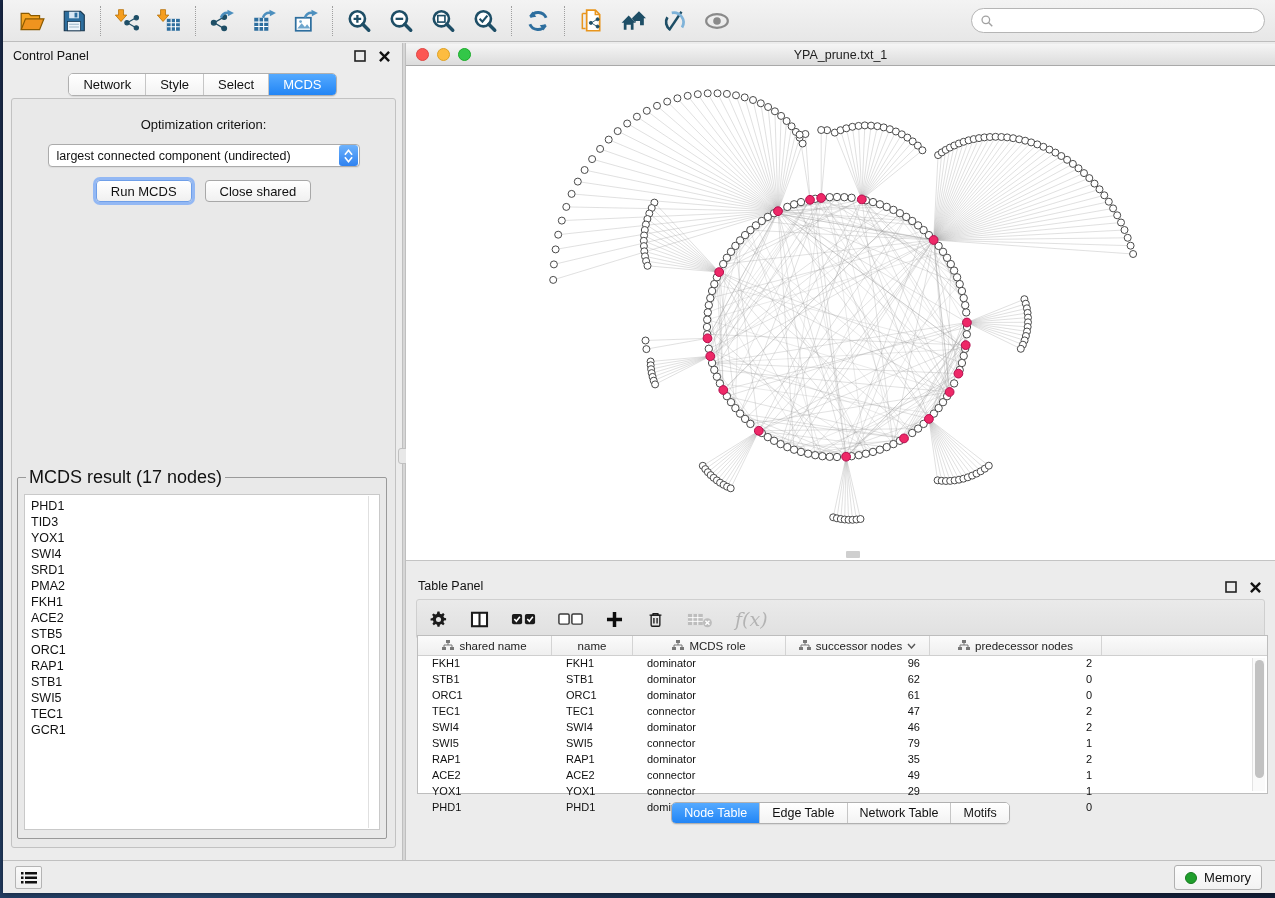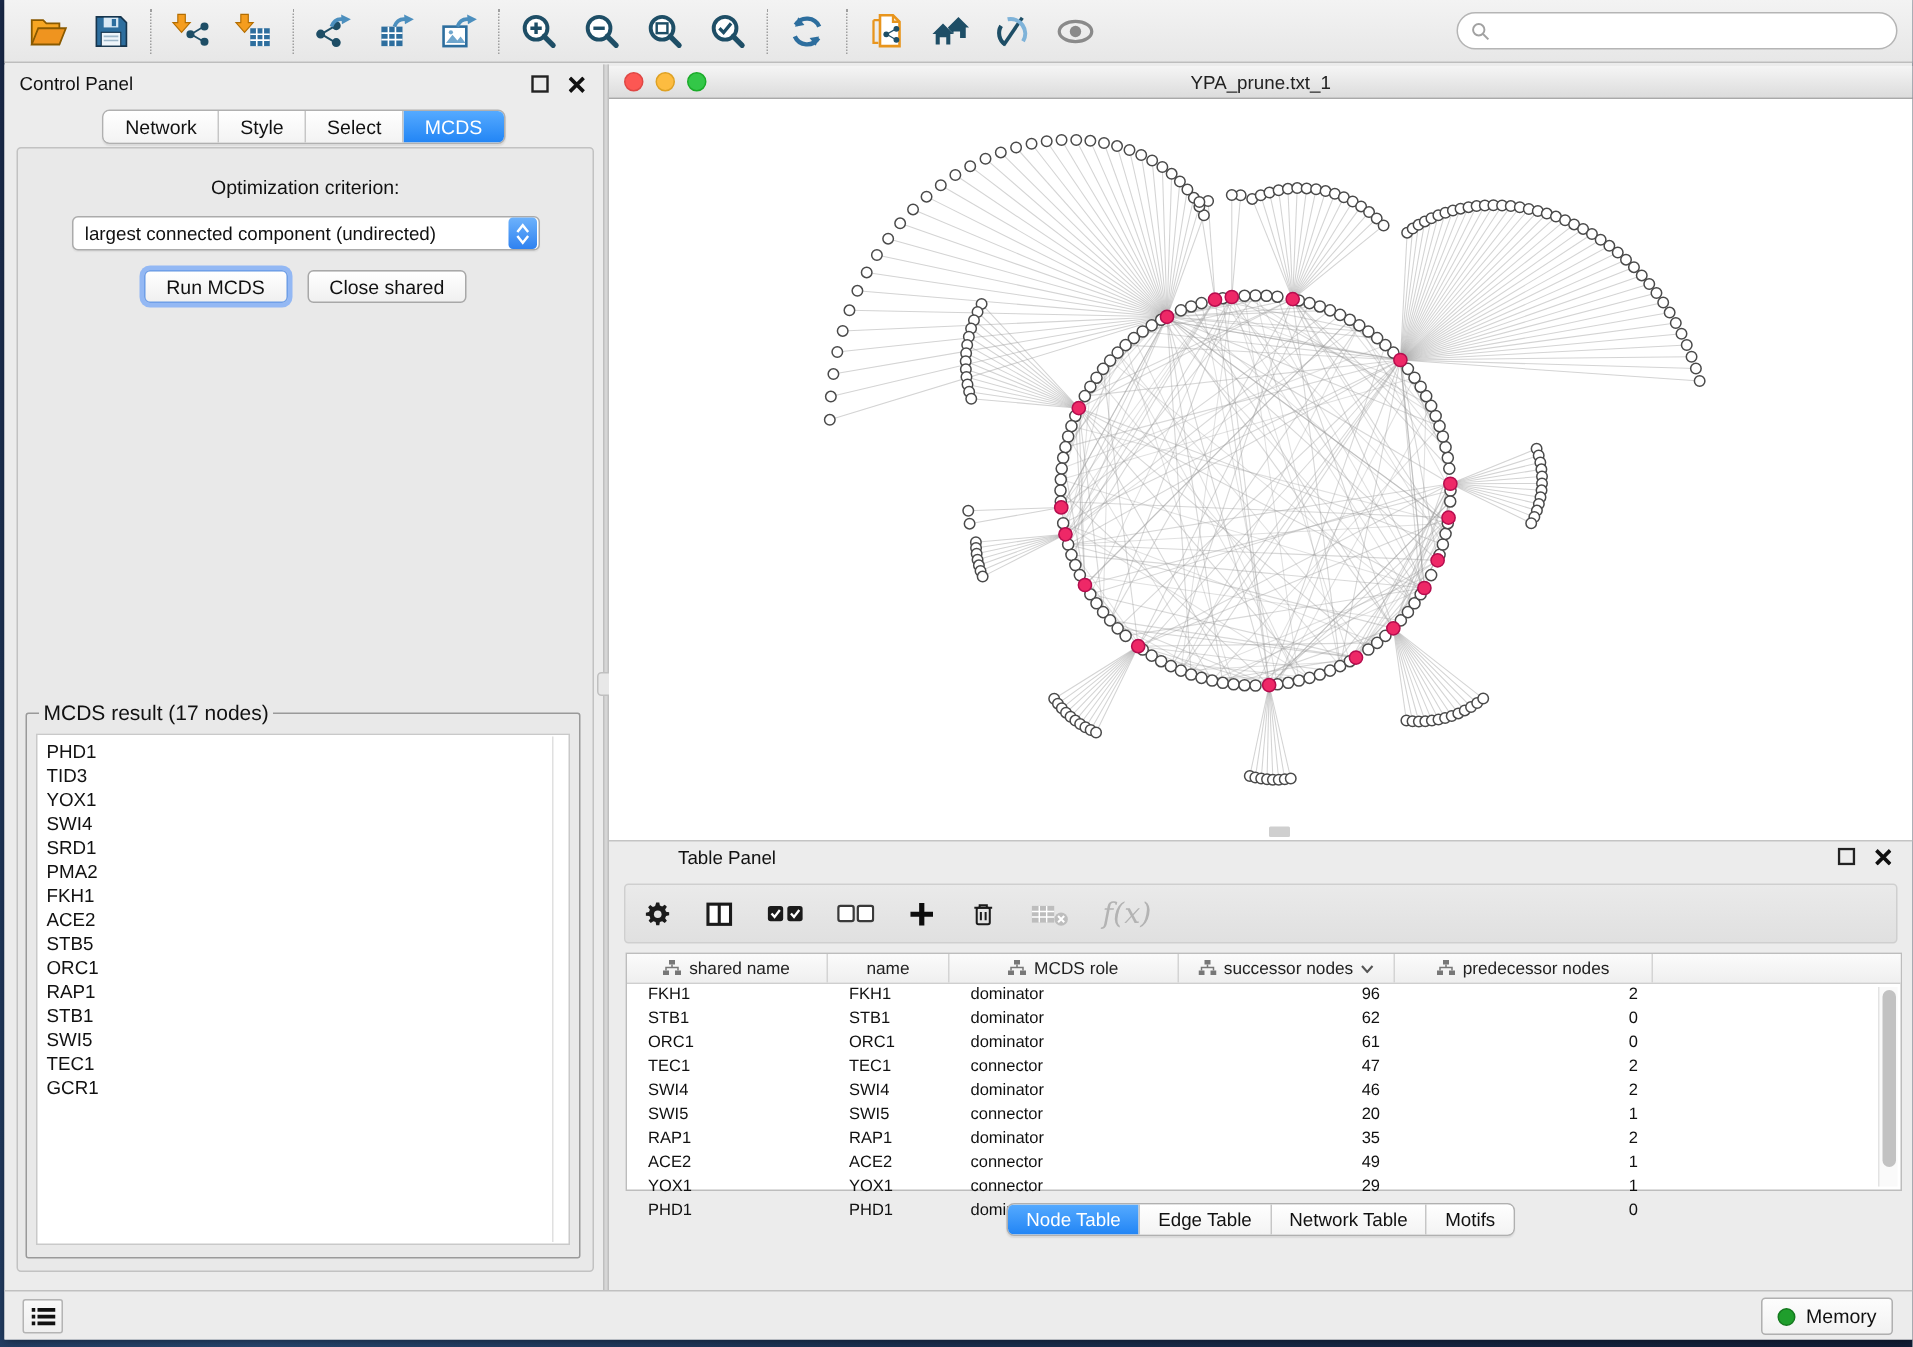--- a/index.html
+++ b/index.html
@@ -33,40 +33,40 @@
   .inner-panel { position:absolute; left:8px; right:6px; top:55px; bottom:12px; background:#e9e9e9; border:1px solid #c2c2c2; border-radius:3px; }
   .opt-label { text-align:center; margin-top:18px; font-size:13px; color:#111; }
   .combo { margin:12px auto 0 auto; width:312px; height:23px; background:#fff; border:1px solid #ababab; border-radius:4px; display:flex; align-items:center; cursor:pointer; box-shadow:0 1px 1px rgba(0,0,0,.06);gap:24px; }
   .combo-text { flex:1; padding:0 8px; font-size:12.5px; white-space:nowrap; color:#111; }
   .combo-step { width:19px; height:21px; border-radius:3px; background:linear-gradient(#6db2fc,#2f82f0); margin-right:1px; display:flex; flex-direction:column; align-items:center; justify-content:center; }
   .combo-step svg { width:9px; height:8px; }
   .btn-row { display:flex; justify-content:center; gap:13px; margin-top:13px; }
   .pbtn { height:22px; padding:0 14px; background:linear-gradient(#ffffff,#f0f0f0); border:1px solid #a8a8a8; border-radius:4px; font-size:13px; color:#111; cursor:pointer; font-family:"Liberation Sans",sans-serif; }
   .pbtn.focus { box-shadow:0 0 0 3px rgba(77,144,254,.55); border-color:#6f9fe8; }
   .mcds-box { position:absolute; left:5px; right:8px; top:368px; bottom:8px; border:1px solid #9a9a9a; border-radius:2px; padding:6px 6px 8px 6px; }
-  .mcds-box legend { font-size:14px; padding:0 3px; margin-left:2px; color:#111; }
+  .mcds-box legend { font-size:18px; padding:0 3px; margin-left:2px; color:#111; }
   .mcds-list { width:100%; height:100%; background:#fff; border:1px solid #c9c9c9; overflow:hidden; position:relative; padding:3px 0 0 6px; }
   .mcds-item { font-size:12.5px; line-height:16px; color:#111; }
   .mcds-scroll { position:absolute; right:10px; top:1px; bottom:1px; width:1px; background:#e0e0e0; }
 
   .vsplit { position:absolute; left:399px; top:43px; width:4px; bottom:33px; background:#d6d6d6; border-left:1px solid #bfbfbf; border-right:1px solid #bfbfbf; }
   .vhandle { position:absolute; left:-5px; top:405px; width:12px; height:16px; background:#e8e8e8; border:1px solid #c0c0c0; border-radius:3px; }
 
   
   .right { position:absolute; left:403px; top:43px; right:0; bottom:33px; }
   .net-titlebar { position:absolute; left:0; right:0; top:1px; height:22px; background:linear-gradient(#f5f5f5,#dcdcdc); border-bottom:1px solid #a9a9a9; display:flex; align-items:center; }
   .lights { display:flex; gap:8px; margin-left:10px; }
   .light { width:13px; height:13px; border-radius:50%; cursor:pointer; }
   .net-title { position:absolute; left:0; right:0; text-align:center; font-size:12.5px; color:#222; }
   .net-canvas { position:absolute; left:0; right:0; top:23px; height:494px; background:#fff; overflow:hidden; }
   .hsplit-handle { position:absolute; left:440px; bottom:2px; width:14px; height:7px; background:#cfcfcf; border-radius:1px; }
 
   
   .table-panel { position:absolute; left:0; right:0; top:517px; bottom:0; background:#ececec; border-top:1px solid #c4c4c4; }
-  .tp-head { height:26px; display:flex; align-items:flex-end; padding:8px 12px;margin-left:34px; }
+  .tp-head { height:26px; display:flex; align-items:flex-start; padding:18px 12px; }
   .tp-title { font-size:12.5px; flex:1; color:#111; }
   .tp-toolbar { margin:2px 10px 0 10px; height:40px; background:linear-gradient(#eaeaea,#e0e0e0); border:1px solid #cfcfcf; border-radius:3px; display:flex; align-items:center; padding-left:12px; }
   .tp-icon { margin-right:22px; display:flex; align-items:center; cursor:pointer; }
   .tp-icon svg { height:19px; }
   .fx { font-family:"DejaVu Serif", serif; font-style:italic; font-size:19px; color:#b3b3b3; }
   .grid-wrap { position:absolute; left:11px; right:7px; top:74px; bottom:66px; background:#fff; border:1px solid #bdbdbd; }
   .grid-head { display:flex; height:20px; border-bottom:1px solid #cfcfcf; background:linear-gradient(#fbfbfb,#efefef); }
   .gh-cell { display:flex; align-items:center; justify-content:center; gap:5px; font-size:11.5px; color:#222; border-right:1px solid #d4d4d4; cursor:pointer; }
   .gh-cell svg { flex:none; }
   .grid-row { display:flex; height:16px; }
@@ -1129,21 +1129,21 @@
               <div class="g-cell" style="width: 134px;">SWI4</div>
               <div class="g-cell" style="width: 81px;">SWI4</div>
               <div class="g-cell" style="width: 153px;">dominator</div>
               <div class="g-cell num" style="width: 144px;">46</div>
               <div class="g-cell num" style="width: 172px;">2</div>
             </div>
             <div class="grid-row">
               <div class="g-cell" style="width: 134px;">SWI5</div>
               <div class="g-cell" style="width: 81px;">SWI5</div>
               <div class="g-cell" style="width: 153px;">connector</div>
-              <div class="g-cell num" style="width: 144px;">20</div>
+              <div class="g-cell num" style="width: 144px;">79</div>
               <div class="g-cell num" style="width: 172px;">1</div>
             </div>
             <div class="grid-row">
               <div class="g-cell" style="width: 134px;">RAP1</div>
               <div class="g-cell" style="width: 81px;">RAP1</div>
               <div class="g-cell" style="width: 153px;">dominator</div>
               <div class="g-cell num" style="width: 144px;">35</div>
               <div class="g-cell num" style="width: 172px;">2</div>
             </div>
             <div class="grid-row">

